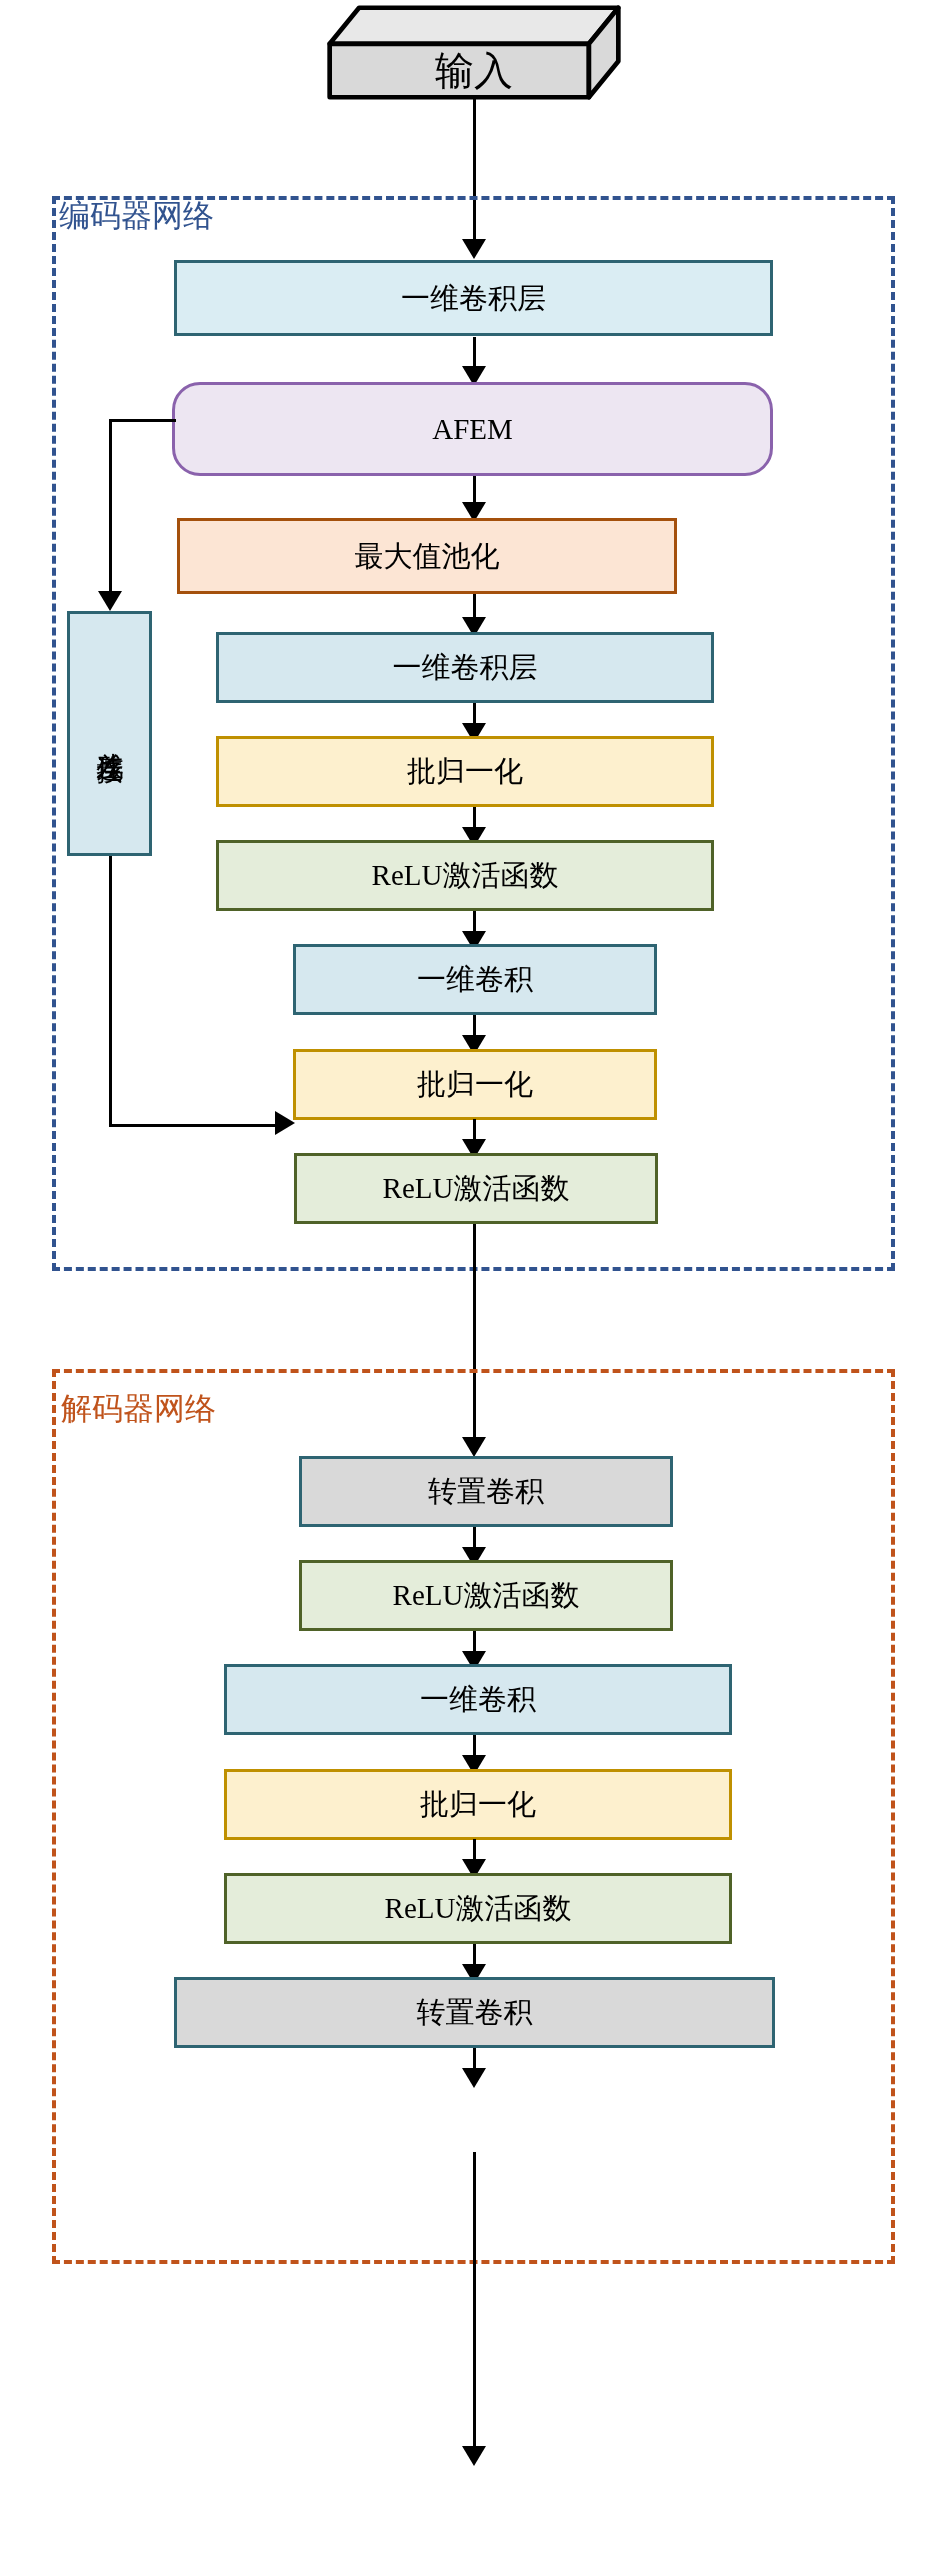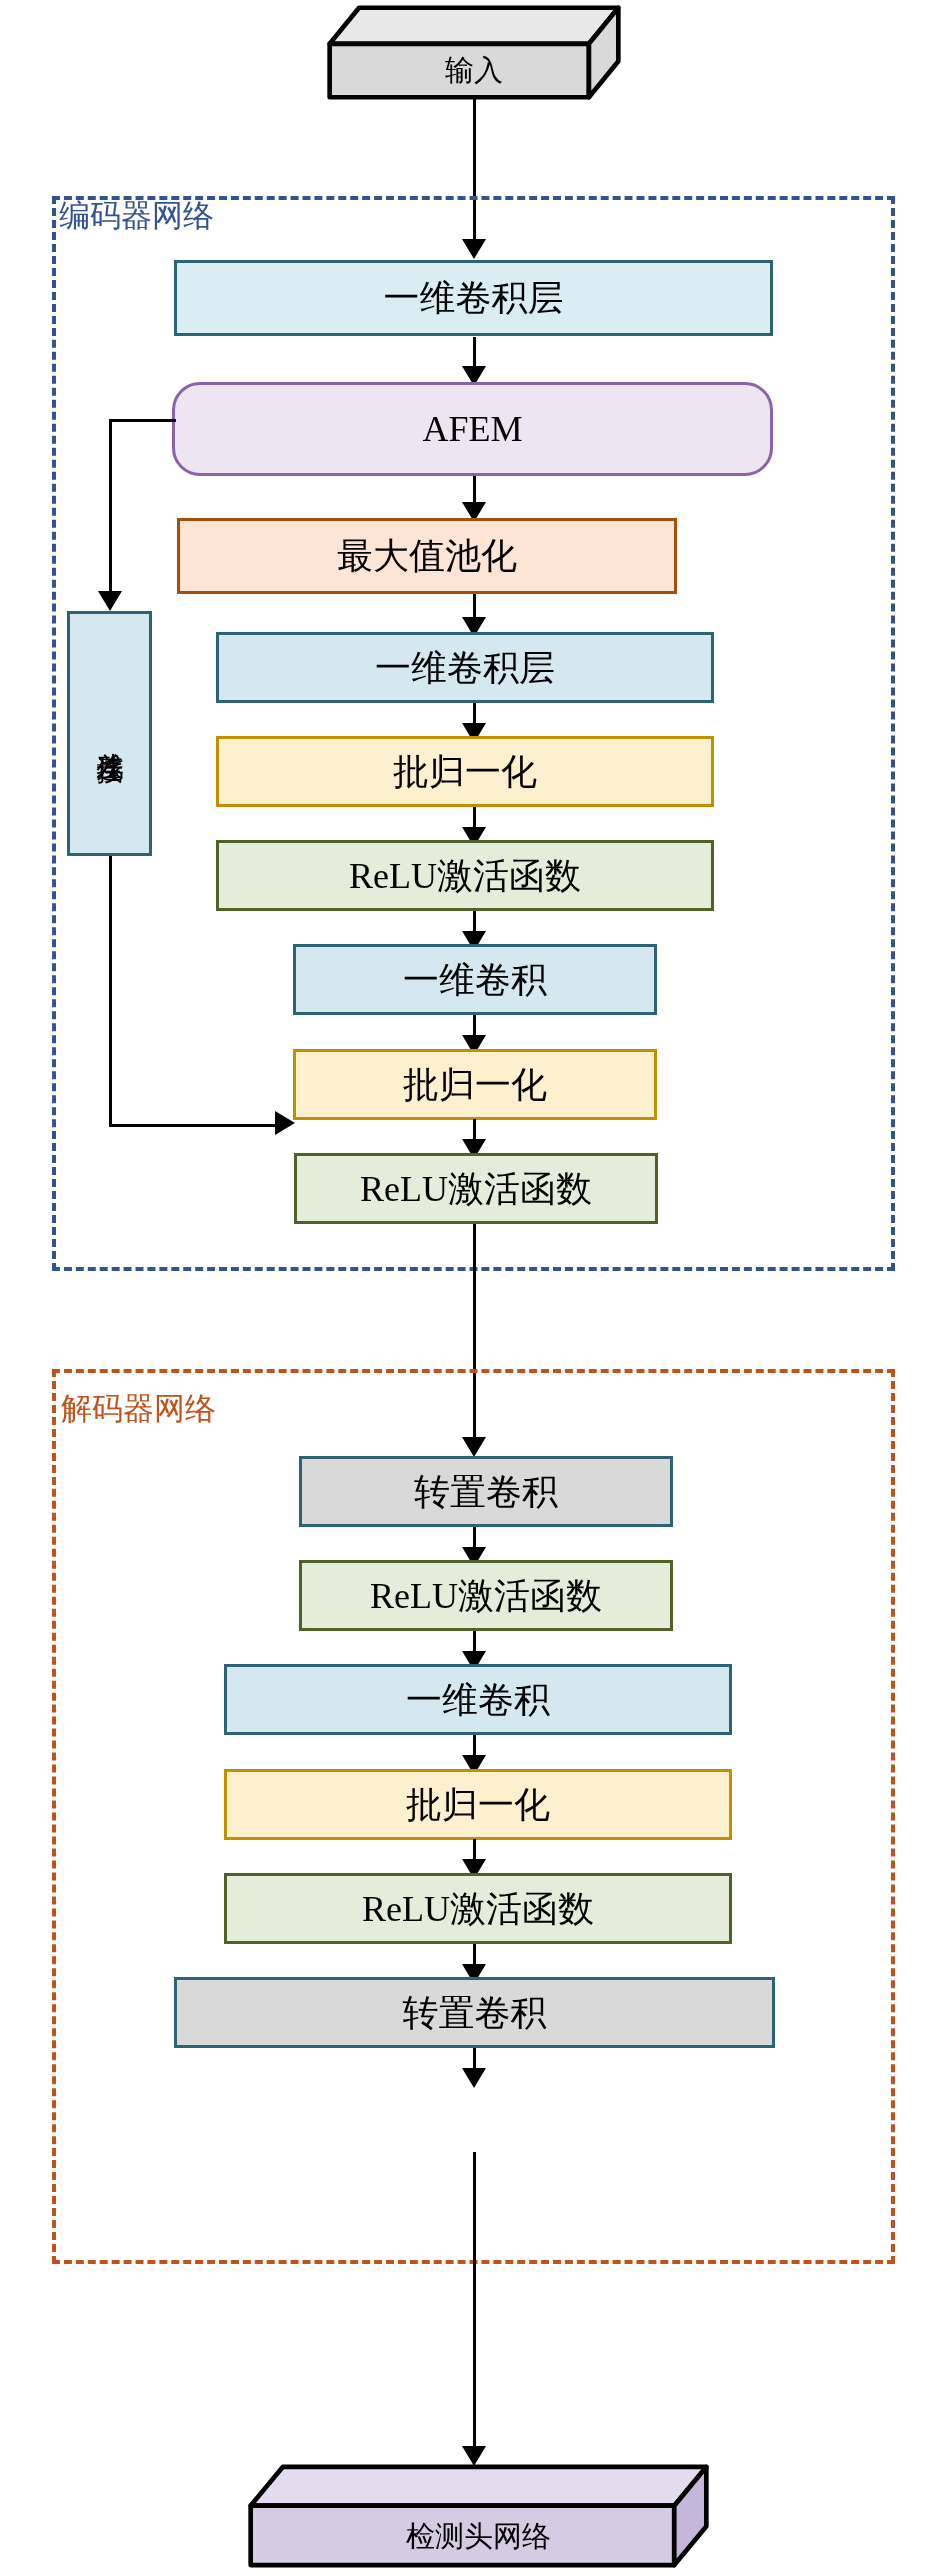--- a/index.html
+++ b/index.html
@@ -27,42 +27,42 @@
 
   
   .node{
     position:absolute;
     box-sizing:border-box;
     border-width:3.3px;
     border-style:solid;
     display:flex;
     align-items:center;
     justify-content:center;
-    font-size:36px;
+    font-size:29px;
     line-height:1;
     color:#000000;
     text-align:center;
     white-space:nowrap;
   }
   .node.rounded{border-radius:28px;}
   .node.vertical{
     writing-mode:vertical-rl;
     text-orientation:upright;
     letter-spacing:1.3px;
     font-size:27px;
   }
 
   
   .prism{position:absolute;}
   .prism svg{display:block;}
   .prism .plabel{
     position:absolute;
     left:0;right:0;
     display:flex;align-items:center;justify-content:center;
-    font-size:29px;color:#000;white-space:nowrap;
+    font-size:39px;color:#000;white-space:nowrap;
   }
 
   
   .vline{position:absolute;background:#000000;width:3.3px;}
   .hline{position:absolute;background:#000000;height:3.3px;}
   .arrow-down{
     position:absolute;width:0;height:0;
     border-left:12.7px solid transparent;
     border-right:12.7px solid transparent;
     border-top:20px solid #000000;
@@ -197,23 +197,15 @@
   <div class="node" style="left:174px;top:1977px;width:601px;height:71px;background:#D9D9D9;border-color:#2E6472;">
     <span>转置卷积</span>
   </div>
   <div class="vline" style="left:473px;top:2048px;height:35px;"></div>
   <div class="arrow-down" style="left:462px;top:2068px;"></div>
 
 
   <div class="vline" style="left:473px;top:2152px;height:301px;"></div>
   <div class="arrow-down" style="left:462px;top:2446px;"></div>
 
-  <div class="prism" style="left:248px;top:2464px;width:461px;height:104px;">
-    <svg width="461" height="104" viewBox="0 0 690 155">
-      <polygon points="52,4 686,4 638,62 4,62" fill="#E3DCEE" stroke="#000" stroke-width="7" stroke-linejoin="round"></polygon>
-      <polygon points="4,62 638,62 638,151 4,151" fill="#D5CCE4" stroke="#000" stroke-width="7" stroke-linejoin="round"></polygon>
-      <polygon points="638,62 686,4 686,93 638,151" fill="#C4B7DB" stroke="#000" stroke-width="7" stroke-linejoin="round"></polygon>
-    </svg>
-    <div class="plabel" style="top:44px;height:57px;">检测头网络</div>
-  </div>
 
 </div>
 
 
 </body></html>

